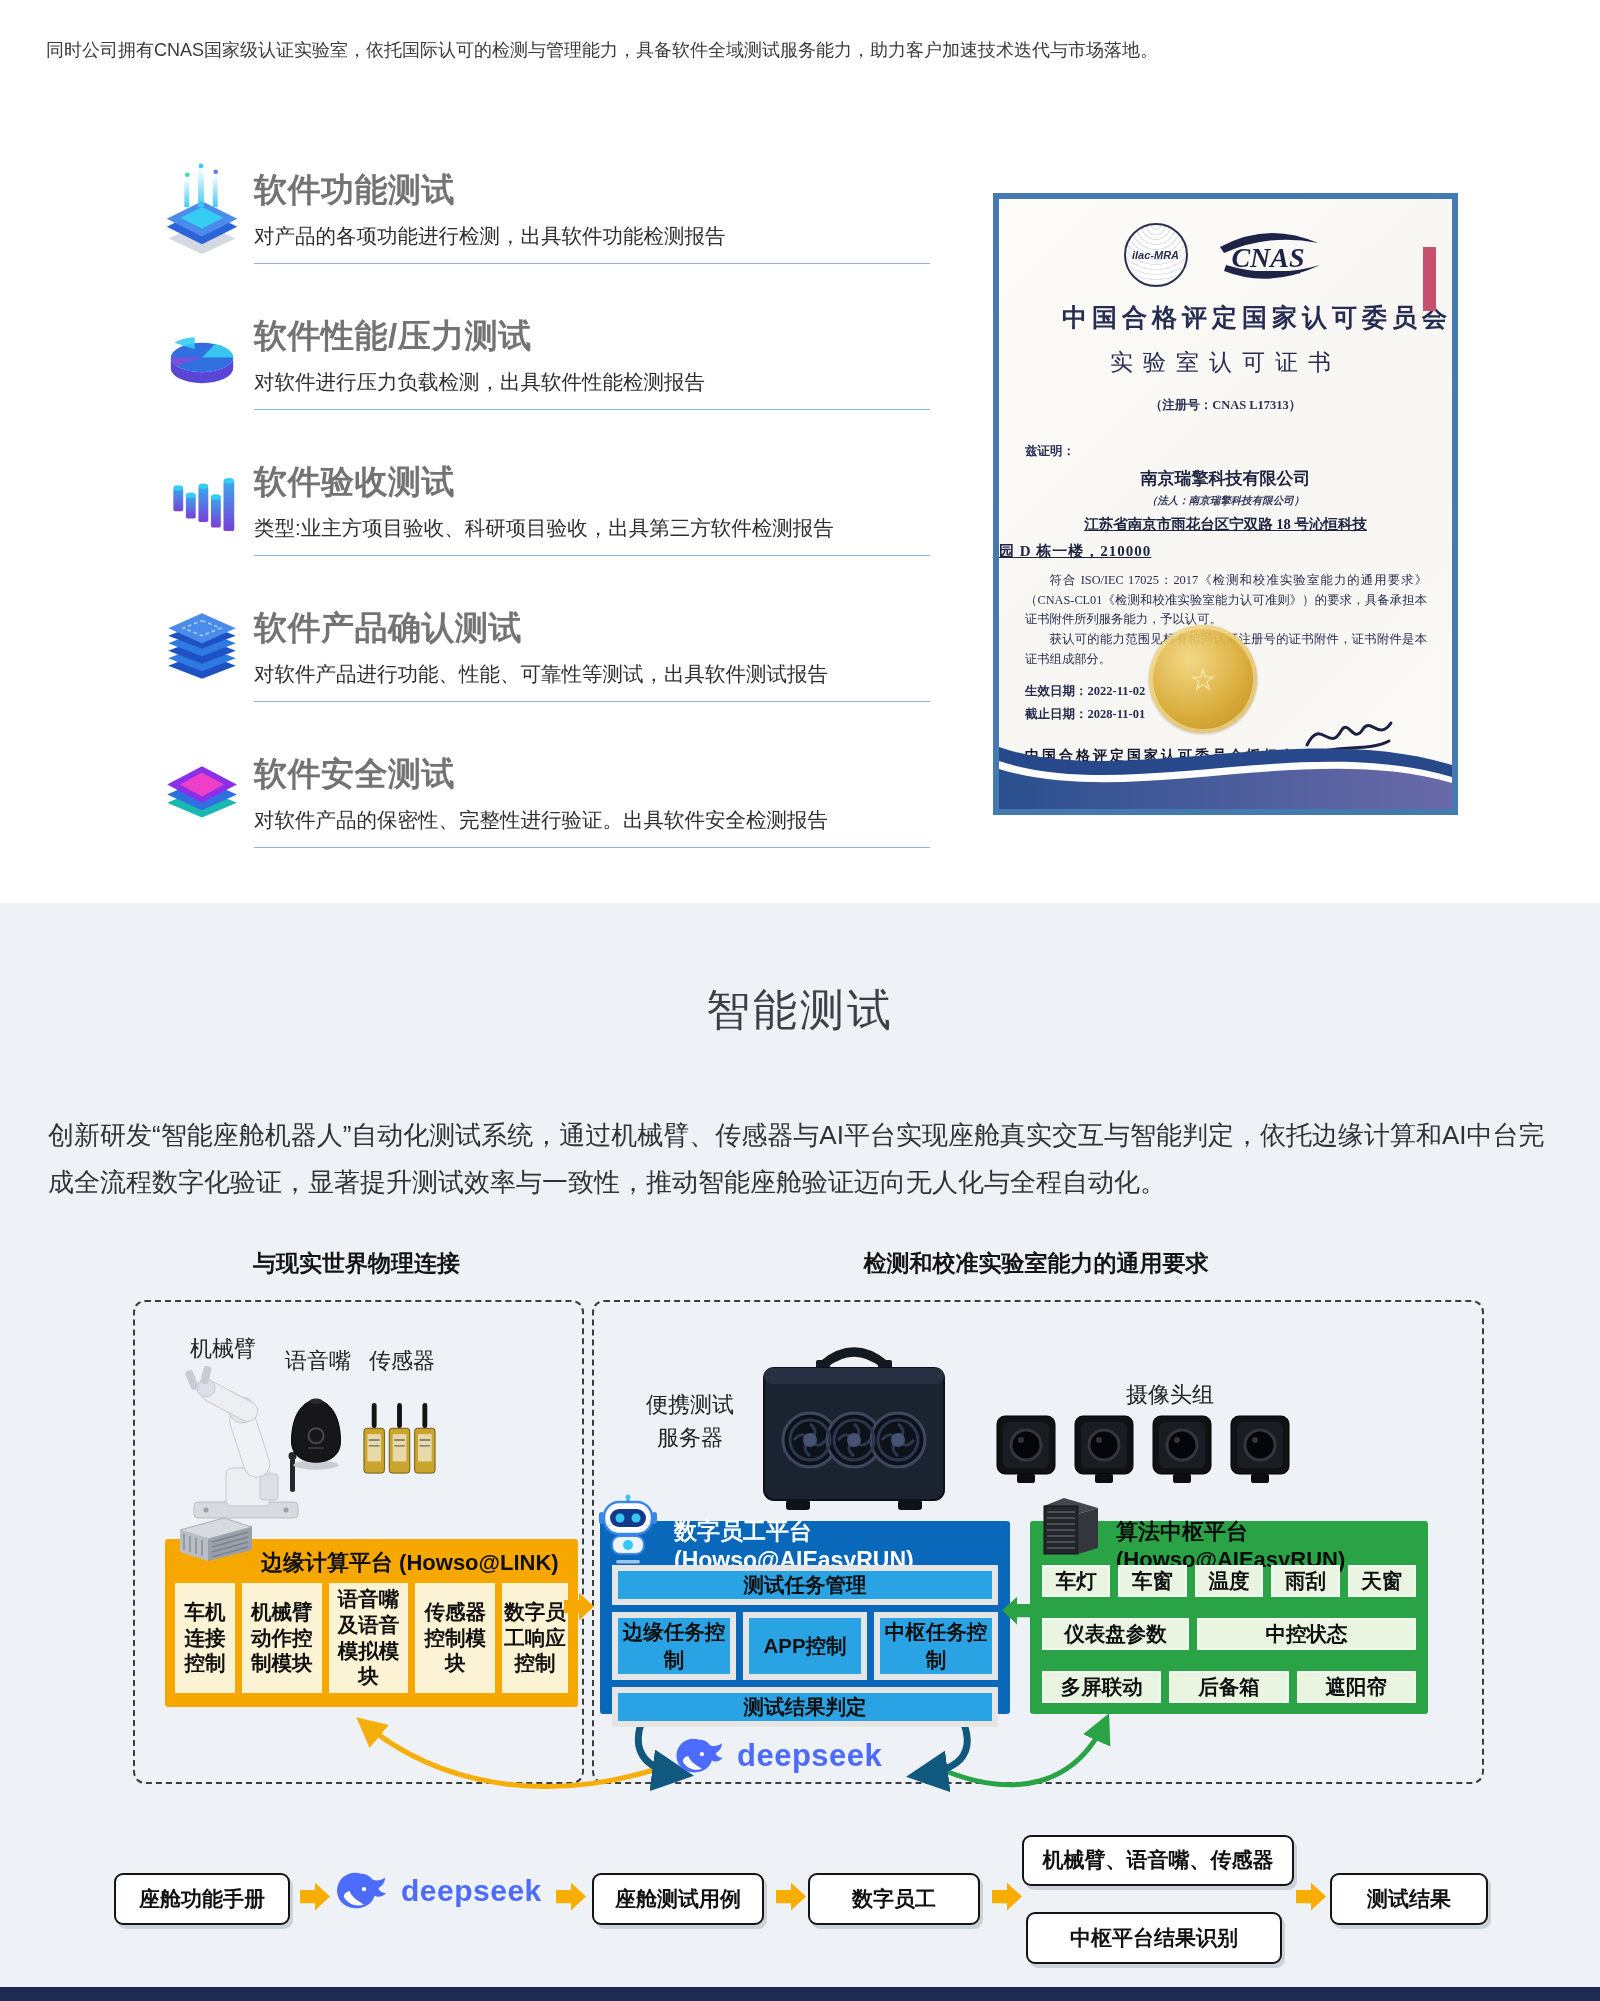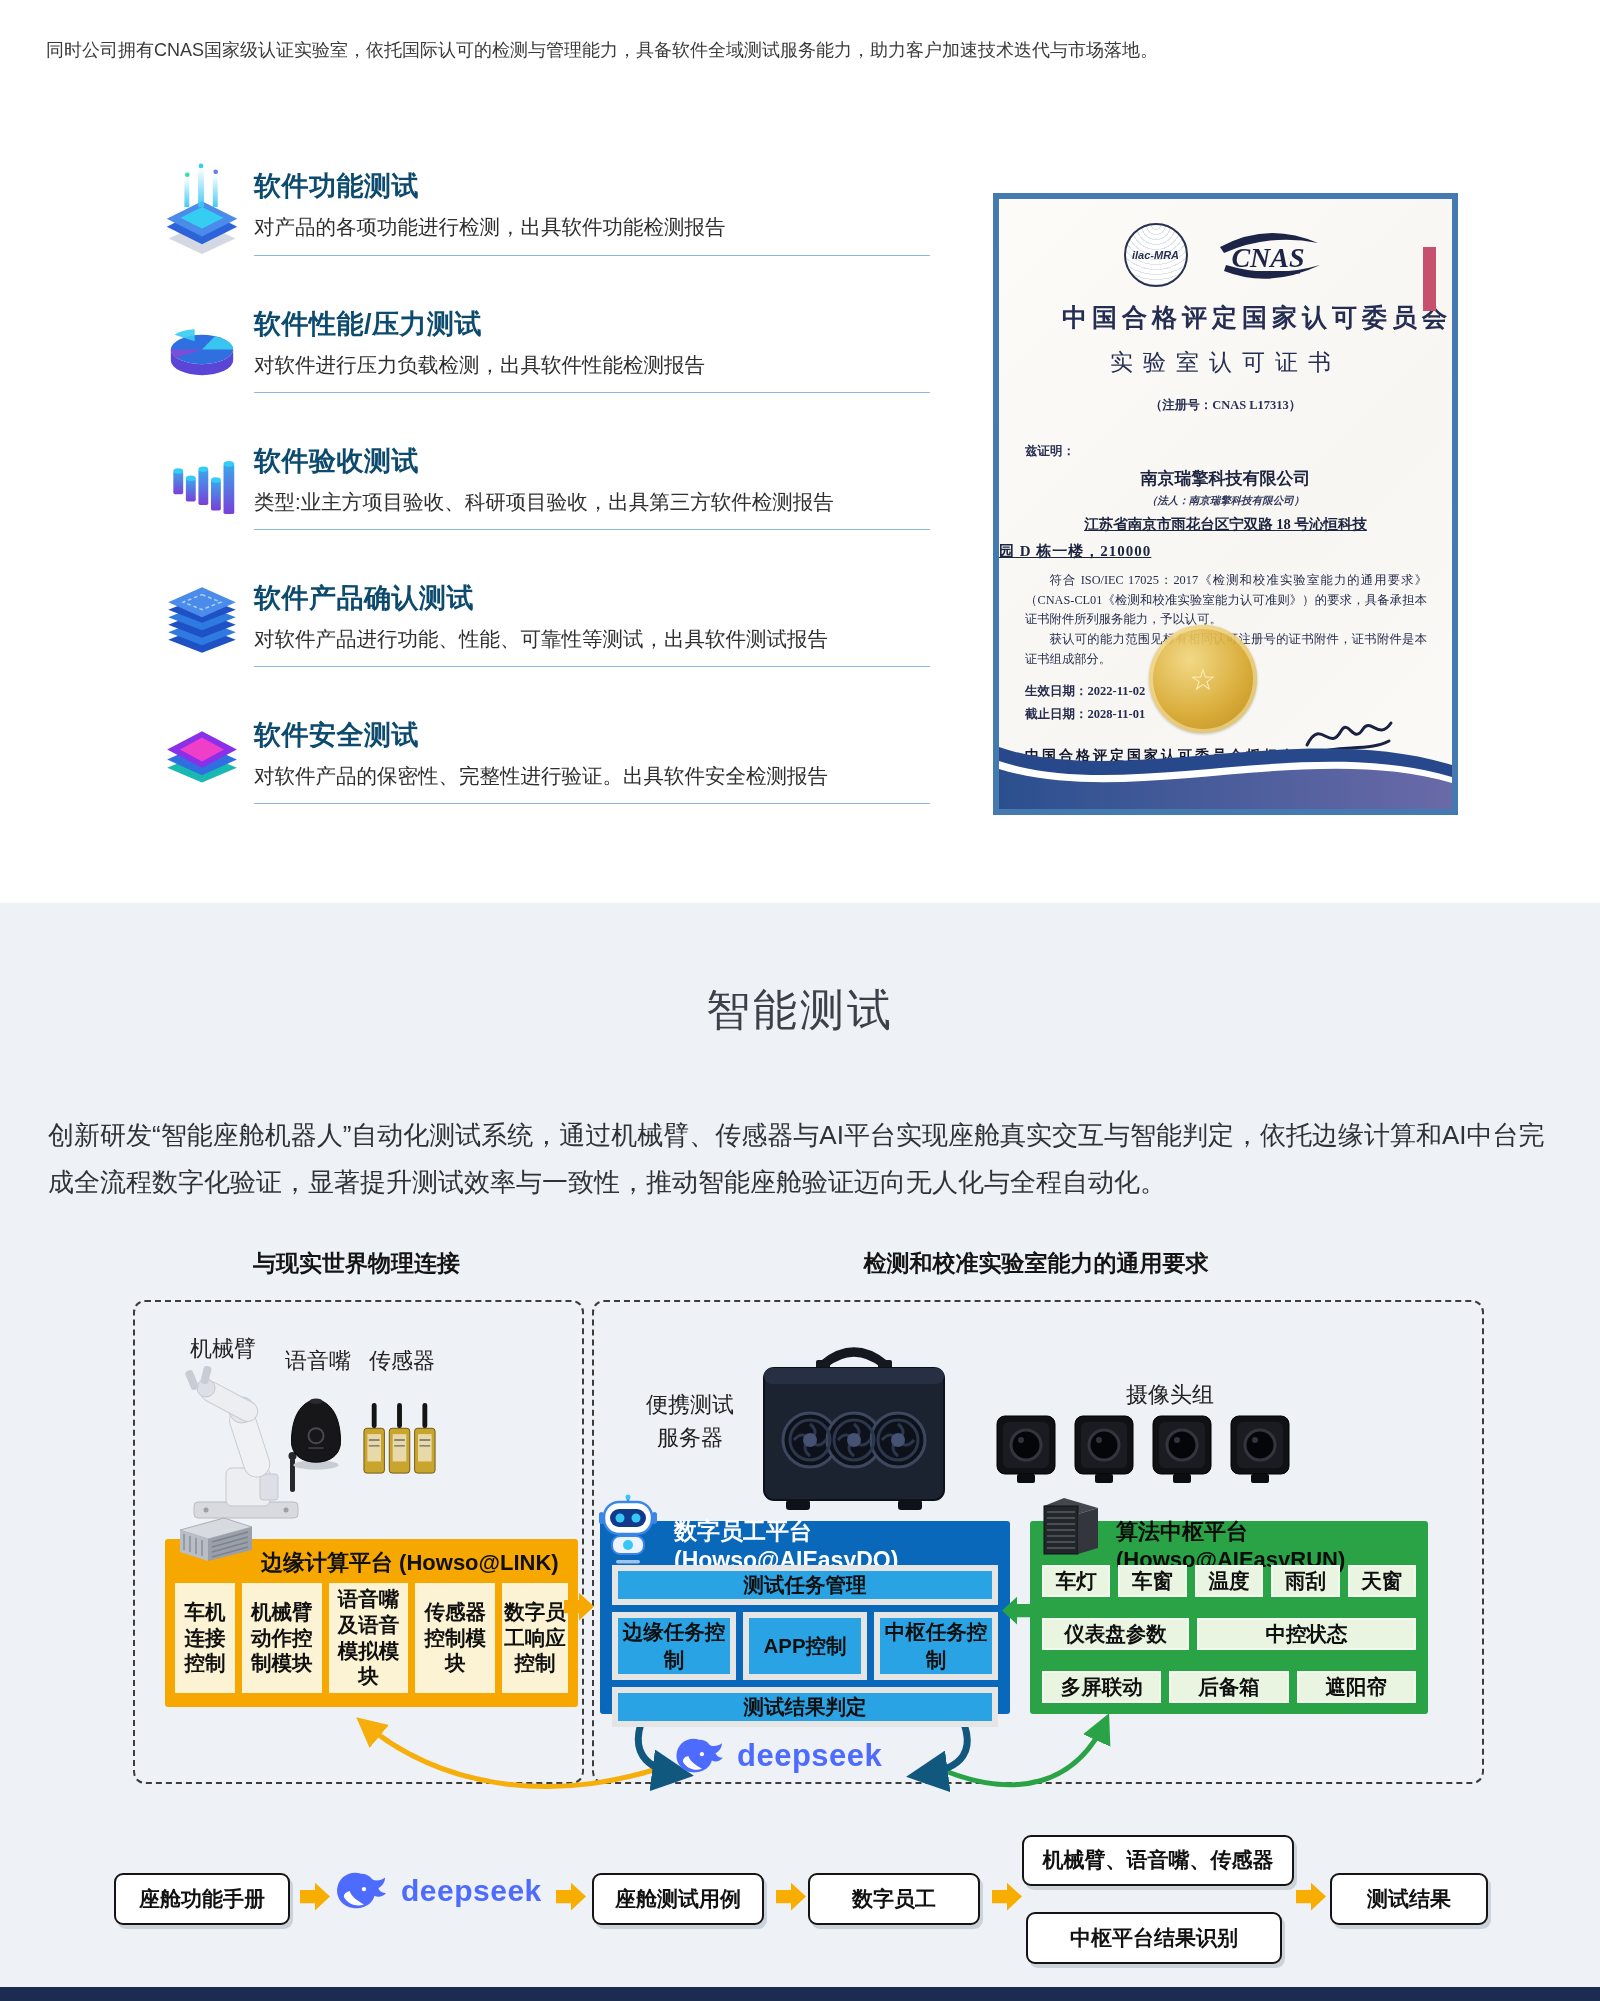--- a/index.html
+++ b/index.html
@@ -5,21 +5,21 @@
   html,body{margin:0;padding:0}
   body{width:1600px;height:2001px;position:relative;overflow:hidden;background:#fff;
        font-family:"Liberation Sans","DejaVu Sans",sans-serif;color:#222}
   
   .sec1{position:relative;height:903px;background:#fff}
   .intro{margin:0;padding:34px 46px 0;font-size:18px;line-height:1.82;color:#3a3a3c}
   .services{position:absolute;left:150px;top:168px;width:780px}
   .svc{display:flex;margin-bottom:50px}
   .svc-icon{width:104px;flex:0 0 104px;display:flex;justify-content:center;align-items:flex-start;margin-top:-6px}
   .svc-body{flex:1;border-bottom:1px solid #8fb6e0;padding-bottom:13px}
-  .svc-title{font-size:27px;font-weight:bold;color:#0c4a6e;margin-bottom:9px;letter-spacing:.5px}
+  .svc-title{font-size:33px;font-weight:bold;color:#737373;margin-bottom:9px;letter-spacing:.5px}
   .svc-desc{font-size:20.5px;color:#2f2f31}
   
   .cert{position:absolute;left:993px;top:193px;width:465px;height:622px;box-sizing:border-box;
         background:linear-gradient(135deg,#fcfbf8 0%,#f7f6f2 60%,#fbfaf7 100%);
         border:6px solid #447ab0;font-family:"Liberation Serif","DejaVu Serif",serif}
   .cert *{position:absolute;box-sizing:border-box}
   .c-logos{left:0;top:24px;width:100%;display:flex;justify-content:center;align-items:center;gap:20px;position:absolute}
   .c-logos>*{position:static}
   .ilac{width:64px;height:64px;border-radius:50%;border:2px solid #2a3150;display:flex;align-items:center;justify-content:center;
         font-family:"Liberation Sans",sans-serif;font-weight:bold;font-style:italic;font-size:11px;color:#2a3150;
@@ -403,21 +403,21 @@
       <polygon points="10,16 54,4 82,13 38,25" fill="#d7dade" stroke="#aab0b8"></polygon>
       <polygon points="10,16 38,25 38,47 10,38" fill="#b9bec6"></polygon>
       <polygon points="38,25 82,13 82,36 38,47" fill="#9aa0a9"></polygon>
       <path d="M42 28 L78 18 M42 33 L78 23 M42 38 L78 28 M42 43 L78 33" stroke="#7d838d" stroke-width="1.6"></path>
       <path d="M14 20 v16 M20 22 v16 M26 24 v16 M32 26 v16" stroke="#8d939c" stroke-width="1.6"></path>
     </svg>
     <div class="farrow" style="left:564px;top:344px;background:#f7a800"></div>
 
     <div class="plat plat-b" style="left:600px;top:273px;width:410px;height:193px">
       <div class="plat-banner">
-        <span>数字员工平台 (Howso@AIEasyDO)</span>
+        <span>数字员工平台 (Howso@AIEasyRUN)</span>
       </div>
       <div class="bgrid">
         <div class="brow">
             <div class="cellbase bcell">测试任务管理</div>
           </div>
         <div class="brow">
           <div class="cellbase bcell">边缘任务控制</div>
           <div class="cellbase bcell">APP控制</div>
           <div class="cellbase bcell">中枢任务控制</div>
         </div>

